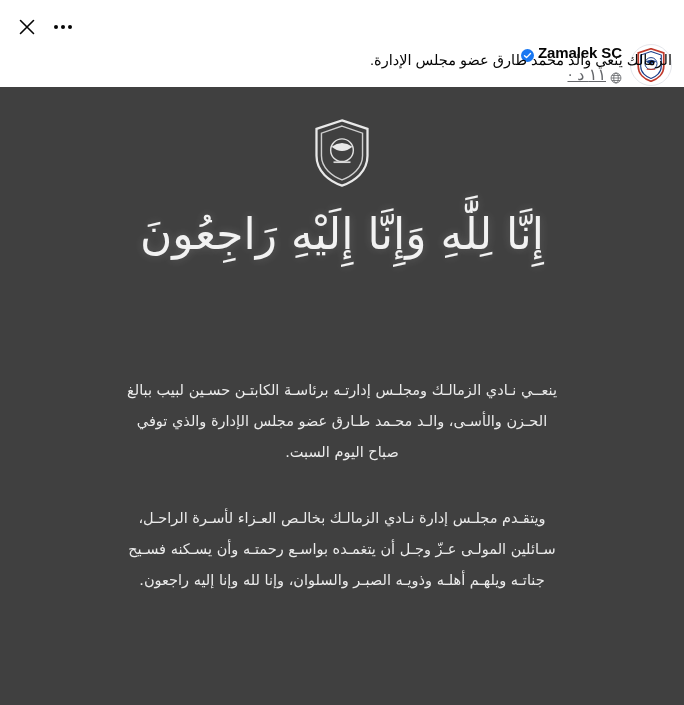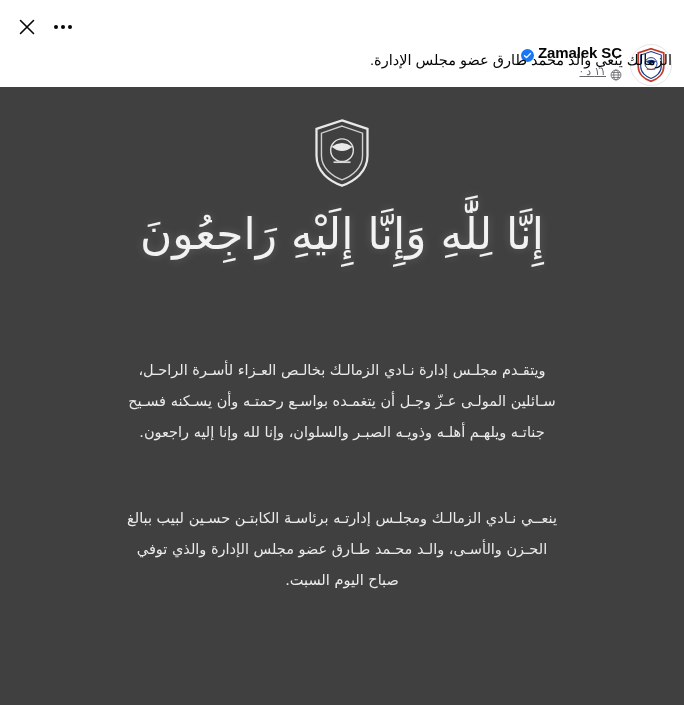--- a/index.html
+++ b/index.html
@@ -93,21 +93,21 @@
     height: 13px;
     display: block;
   }
   .timestamp-row {
     display: flex;
     align-items: center;
     gap: 4px;
     margin-top: 3px;
   }
   .timestamp {
-    font-size: 11px;
+    font-size: 16px;
     color: #65676b;
     direction: rtl;
     text-decoration: underline;
   }
   .globe-icon {
     width: 12px;
     height: 12px;
     display: block;
     color: #65676b;
   }
@@ -266,18 +266,18 @@
         <circle cx="20" cy="22" r="8" fill="none" stroke="#e0e0e0" stroke-width="1"></circle>
         <path d="M12.6 19.5 Q20 14.5 27.4 19.5 Q20 25.5 12.6 19.5 Z" fill="#e9e9e9"></path>
         <path d="M14 30.5 H26" stroke="#d8d8d8" stroke-width="1.2"></path>
       </svg>
     </span>
 
     <div class="calligraphy">
       <div class="calligraphy-text">إِنَّا لِلَّٰهِ وَإِنَّا إِلَيْهِ رَاجِعُونَ</div>
     </div>
 
+    <p class="media-par first">ينعــي نـادي الزمالـك ومجلـس إدارتـه برئاسـة الكابتـن حسـين لبيب ببالغ الحـزن والأسـى، والـد محـمد طـارق عضو مجلس الإدارة والذي توفي صباح اليوم السبت.</p>
     <p class="media-par second">ويتقـدم مجلـس إدارة نـادي الزمالـك بخالـص العـزاء لأسـرة الراحـل، سـائلين المولـى عـزّ وجـل أن يتغمـده بواسـع رحمتـه وأن يسـكنه فسـيح جناتـه ويلهـم أهلـه وذويـه الصبـر والسلوان، وإنا لله وإنا إليه راجعون.</p>
-    <p class="media-par first">ينعــي نـادي الزمالـك ومجلـس إدارتـه برئاسـة الكابتـن حسـين لبيب ببالغ الحـزن والأسـى، والـد محـمد طـارق عضو مجلس الإدارة والذي توفي صباح اليوم السبت.</p>
     <div class="media-bottom-pad"></div>
   </div>
 
 </div>
 
 </body></html>

